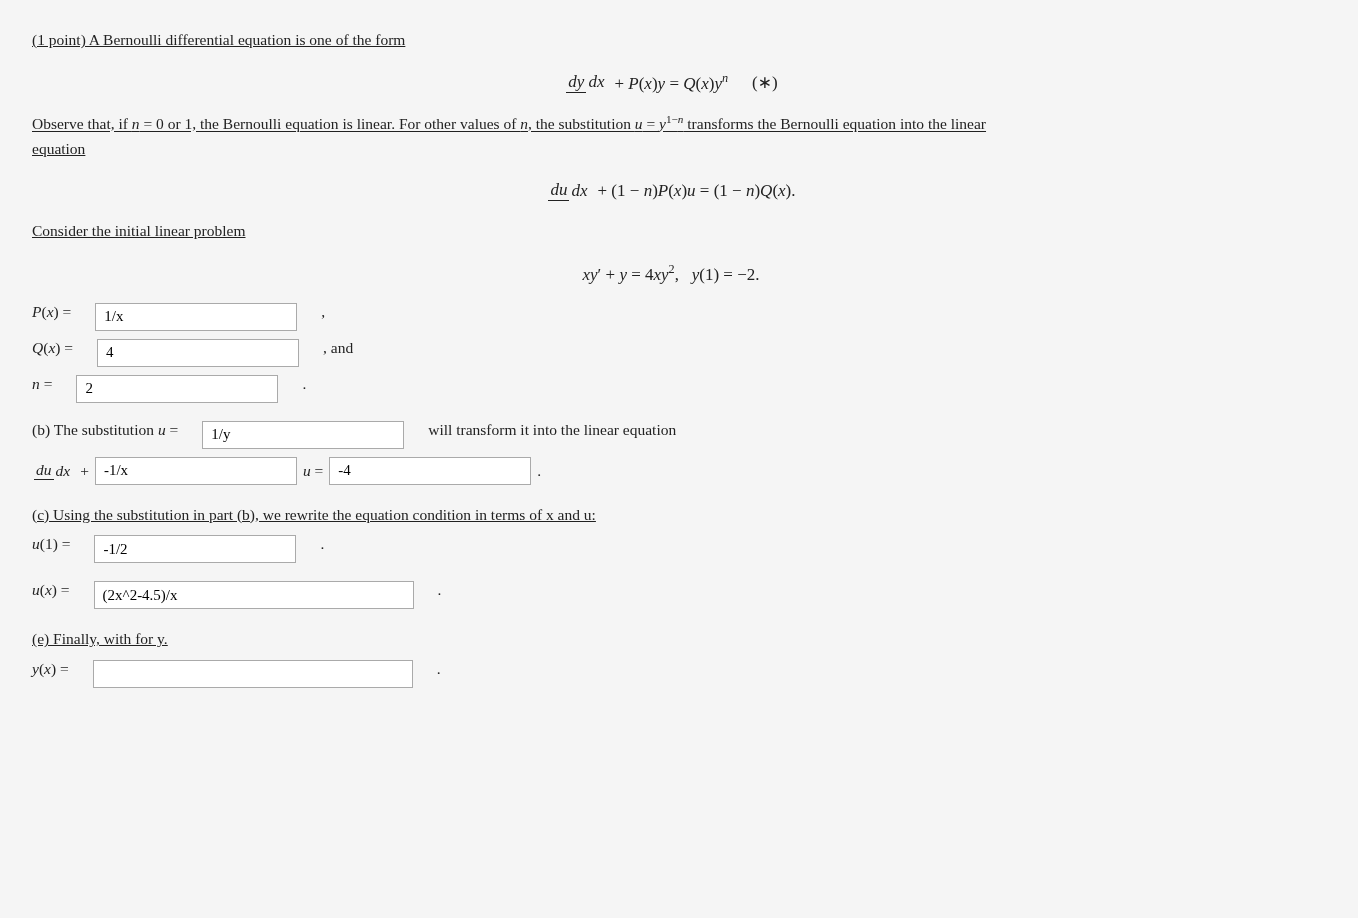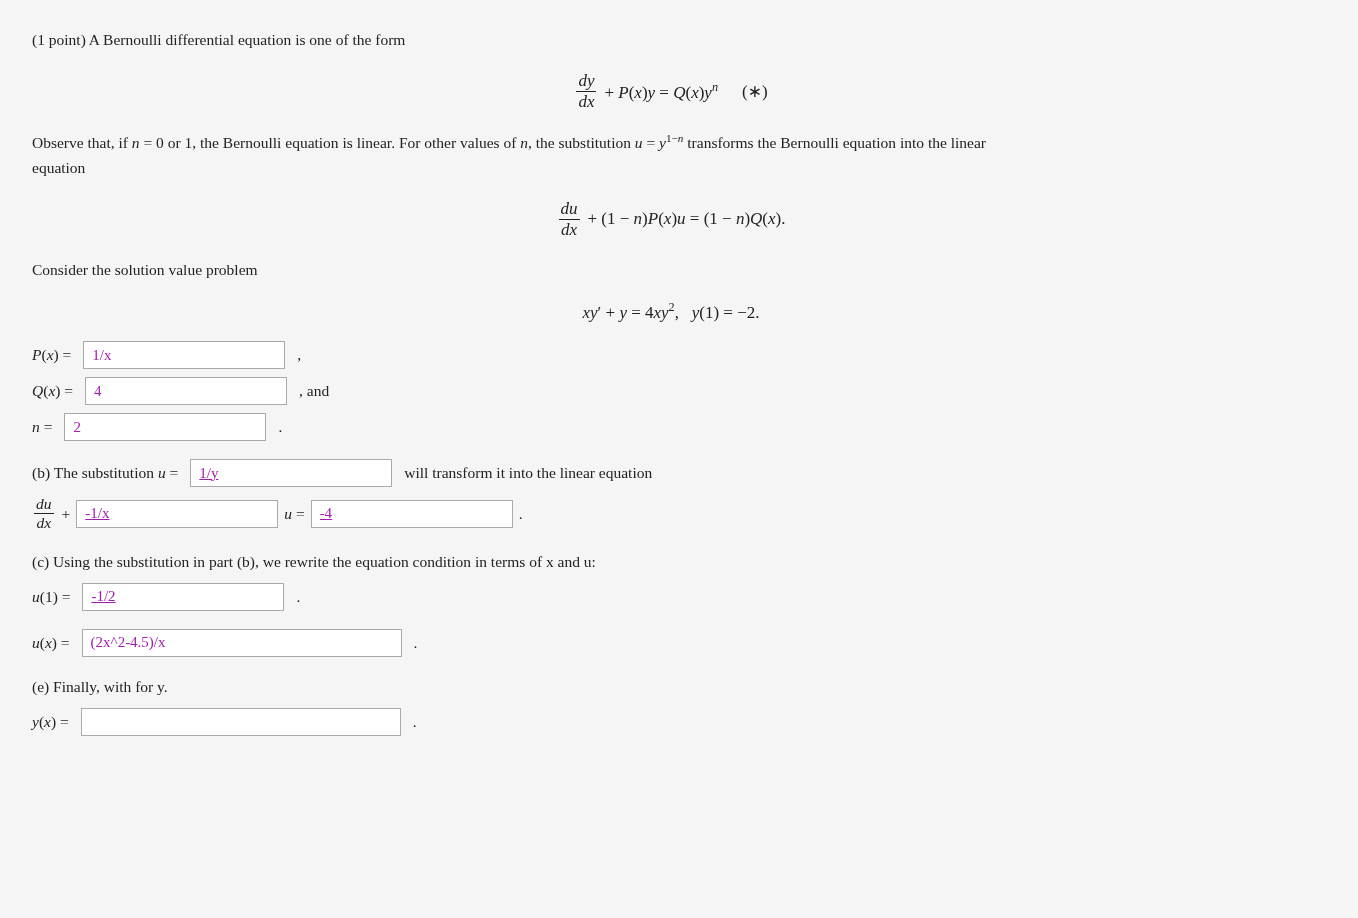--- a/index.html
+++ b/index.html
@@ -16,63 +16,62 @@
       background: #f5f5f5;
       width: 1358px;
       min-height: 918px;
       padding: 28px 48px 40px 32px;
     }
     .section {
       margin-bottom: 18px;
     }
     .fraction {
       display: inline-flex;
-      flex-direction: column;
       align-items: center;
       vertical-align: middle;
       margin: 0 2px;
     }
     .fraction .num {
       border-bottom: 1.5px solid #222;
       padding: 0 2px;
       font-style: italic;
     }
     .fraction .den {
       padding: 0 2px;
       font-style: italic;
     }
     p.text-line {
       margin-bottom: 8px;
       line-height: 1.6;
       font-size: 15.5px;
+      text-decoration: underline;
     }
     .field-row {
       display: flex;
-      align-items: center;
+      align-items: flex-start;
       margin-bottom: 8px;
       font-size: 15.5px;
-      gap: 12px;
+      gap: 24px;
       flex-wrap: wrap;
     }
     .input-box {
       border: 1.5px solid #aaa;
       background: #fff;
       padding: 5px 8px;
       font-size: 15px;
       font-family: Georgia, serif;
       min-width: 120px;
       height: 28px;
-      color: #a21caf;
+      color: #000000;
     }
     .input-box.wide {
       min-width: 320px;
     }
     .input-box.medium {
       min-width: 160px;
-      text-decoration: underline;
     }
     sup {
       font-size: 0.72em;
       vertical-align: super;
     }
     .eq-center {
       display: flex;
       justify-content: center;
       align-items: center;
       margin: 14px 0 18px 0;
@@ -119,21 +118,21 @@
     <span class="fraction">
       <span class="num"><em>du</em></span>
       <span class="den"><em>dx</em></span>
     </span>
     <span>
       + (1 − <em>n</em>)<em>P</em>(<em>x</em>)<em>u</em> = (1 − <em>n</em>)<em>Q</em>(<em>x</em>).
     </span>
   </div>
 
   <div class="section">
-    <p class="text-line">Consider the solution value problem</p>
+    <p class="text-line">Consider the initial linear problem</p>
   </div>
 
   <div class="eq-center">
     <span>
       <em>x</em><em>y</em>′ + <em>y</em> = 4<em>x</em><em>y</em><sup>2</sup>,&nbsp;&nbsp; <em>y</em>(1) = −2.
     </span>
   </div>
 
   <div class="section">
     <div class="field-row">

